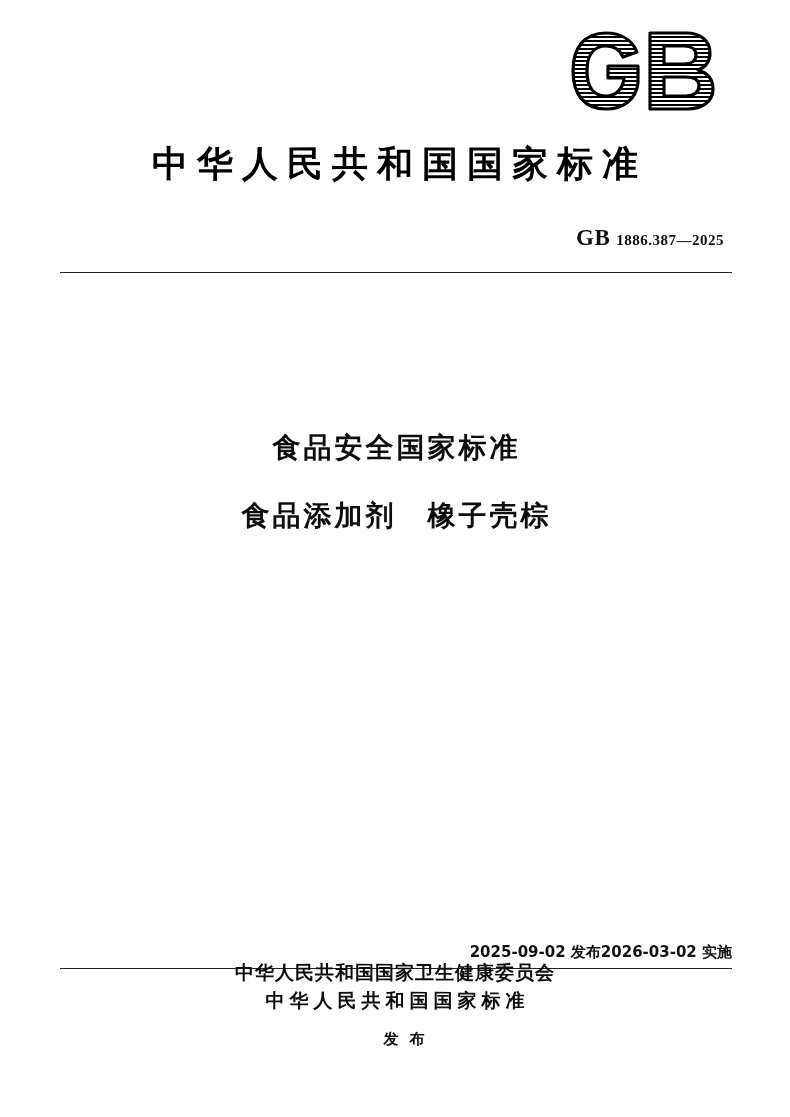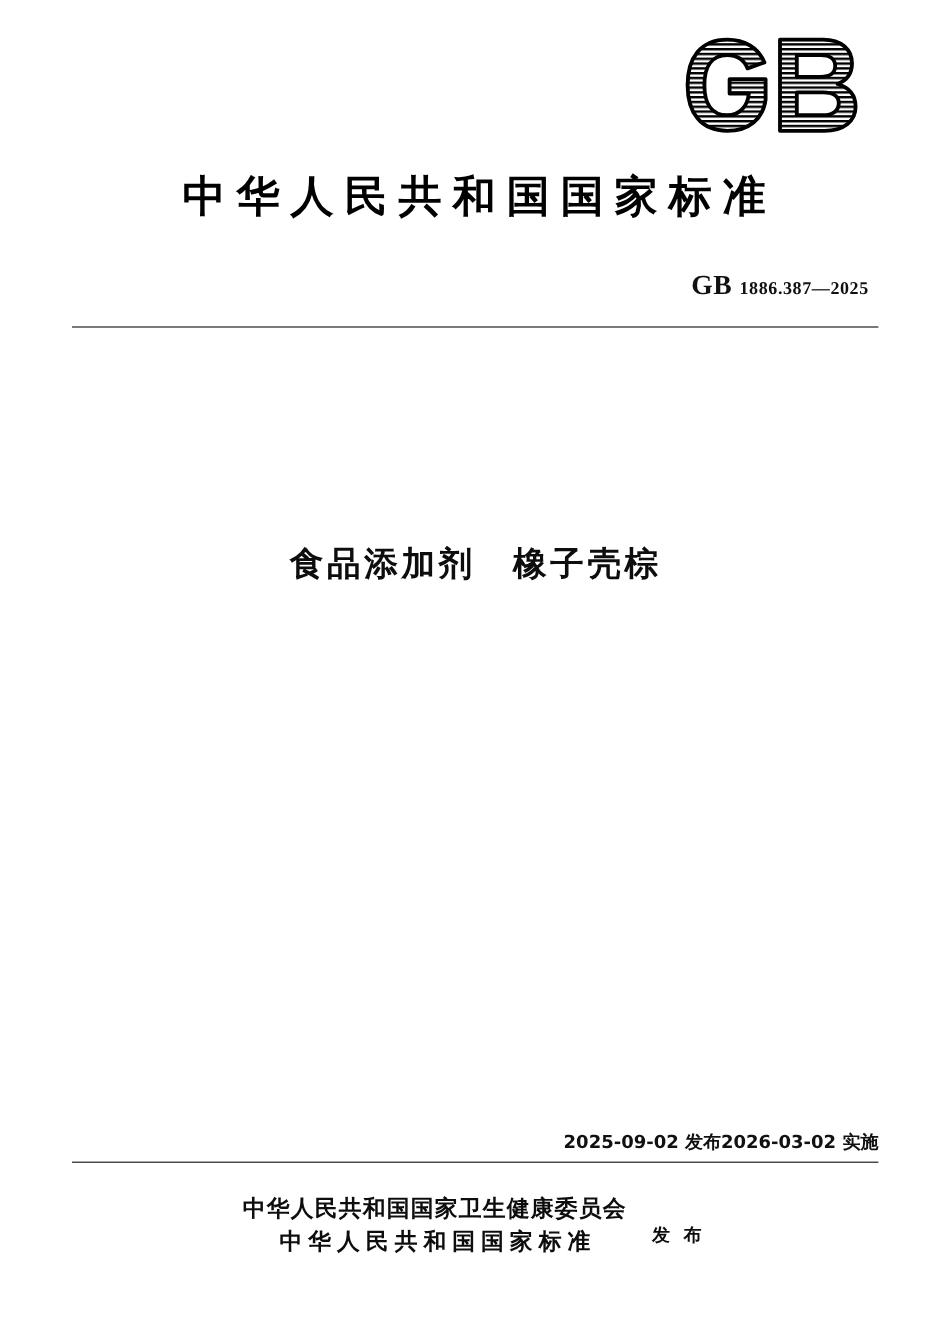--- a/index.html
+++ b/index.html
@@ -136,20 +136,21 @@
 
   
   .issuer-block {
     position: absolute;
     bottom: 68px;
     left: 0;
     width: 790px;
     display: flex;
     justify-content: center;
     align-items: center;
+    flex-direction: column;
   }
   .issuer-names {
     font-family: "DejaVu Serif", serif;
     font-weight: bold;
     font-size: 19px;
     line-height: 28px;
     text-align: center;
     color: #0d0d0d;
   }
   .issuer-line {
@@ -199,20 +200,21 @@
 
   <div class="national-standard-title">中华人民共和国国家标准</div>
 
   <div class="standard-number">
     <span class="gb-prefix">GB</span><span class="num">1886.387—2025</span>
   </div>
 
   <div class="top-rule"></div>
 
   <div class="doc-title-block">
+    <div class="doc-title-line1">食品安全国家标准</div>
     <div class="doc-title-line2">食品添加剂　橡子壳棕</div>
   </div>
 
   <div class="date-row">
     <span>2025-09-02 发布</span>
     <span>2026-03-02 实施</span>
   </div>
   <div class="bottom-rule"></div>
 
   <div class="issuer-block">

